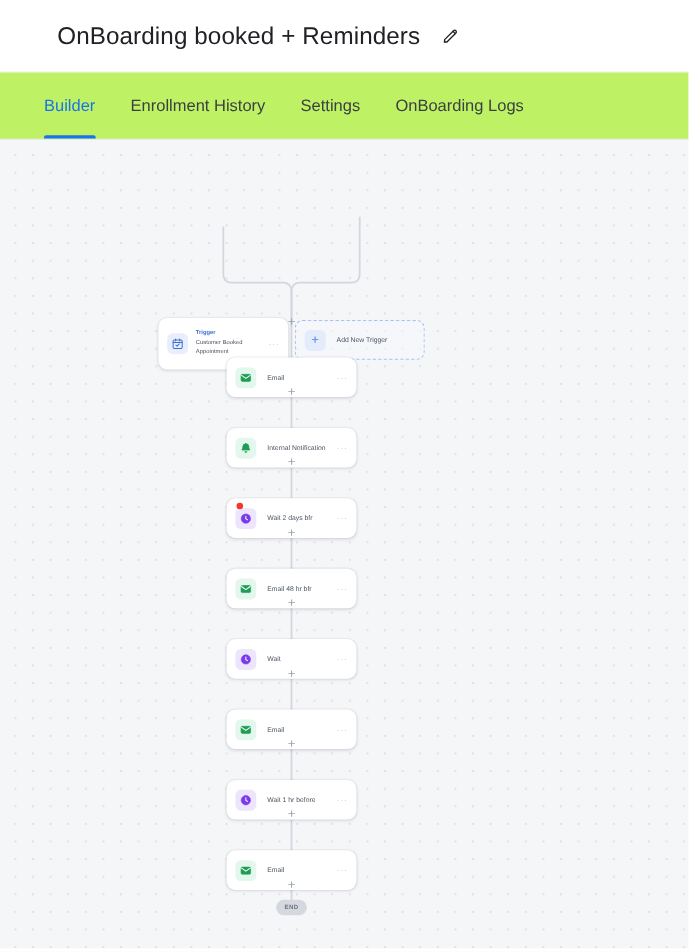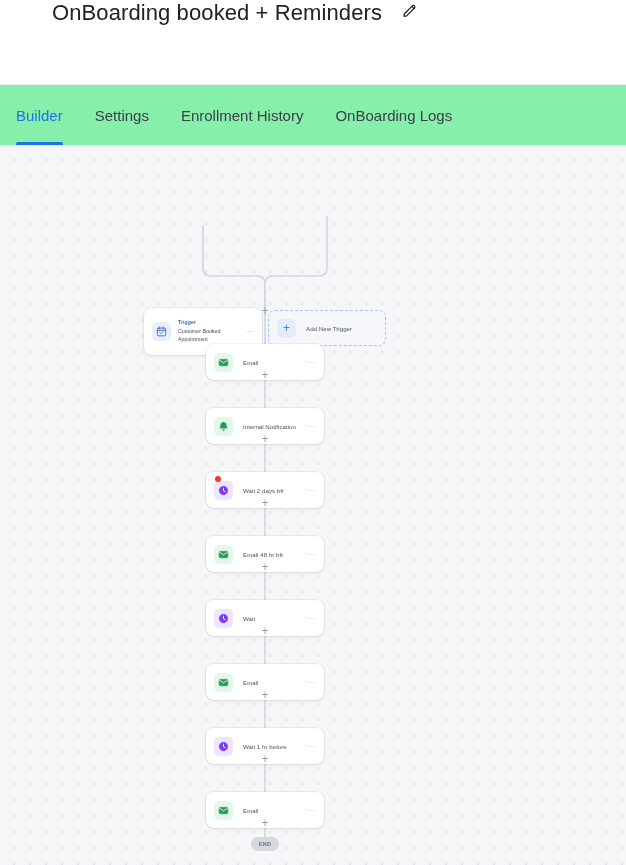--- a/index.html
+++ b/index.html
@@ -6,45 +6,47 @@
   html, body {
     width: 626px; height: 865px;
     font-family: "Liberation Sans", sans-serif;
     background: #ffffff;
     overflow: hidden;
   }
   #app { position: relative; width: 626px; height: 865px; }
 
   
   .header {
-    height: 85px;
+    height: 66px;
     background: #ffffff;
     display: flex;
+    align-items: center;
     padding-left: 52px;
     border-bottom: 1px solid #e9eaee;
   }
   .page-title {
     font-size: 22px;
     color: #202124;
     font-weight: 400;
     letter-spacing: 0.1px;
   }
   .edit-pencil {
     margin-left: 17px;
     width: 20px; height: 20px;
     display: flex; align-items: center; justify-content: center;
     cursor: pointer;
   }
 
   
   .tabbar {
     height: 61px;
-    background: #86efac;
+    background: #bef264;
     display: flex;
     align-items: stretch;
+    padding-left: 24px;
     border-bottom: 1px solid #e6e7ea;
   }
   .tab {
     display: flex; align-items: center;
     padding: 0 16px;
     font-size: 15px;
     color: #3c4043;
     cursor: pointer;
     position: relative;
     white-space: nowrap;
@@ -190,24 +192,24 @@
         <path d="M15.5 6.5l2.8 2.8"></path>
       </svg>
     </div>
   </div>
 
   <div class="tabbar">
     <div class="tab active">
       <span>Builder</span>
     </div>
     <div class="tab">
+      <span>Enrollment History</span>
+    </div>
+    <div class="tab">
       <span>Settings</span>
-    </div>
-    <div class="tab">
-      <span>Enrollment History</span>
     </div>
     <div class="tab">
       <span>OnBoarding Logs</span>
     </div>
   </div>
 
   <div class="canvas">
 
     <svg class="edges" width="626" height="735">
       <g fill="none" stroke="#d3d6dc" stroke-width="1.6">

